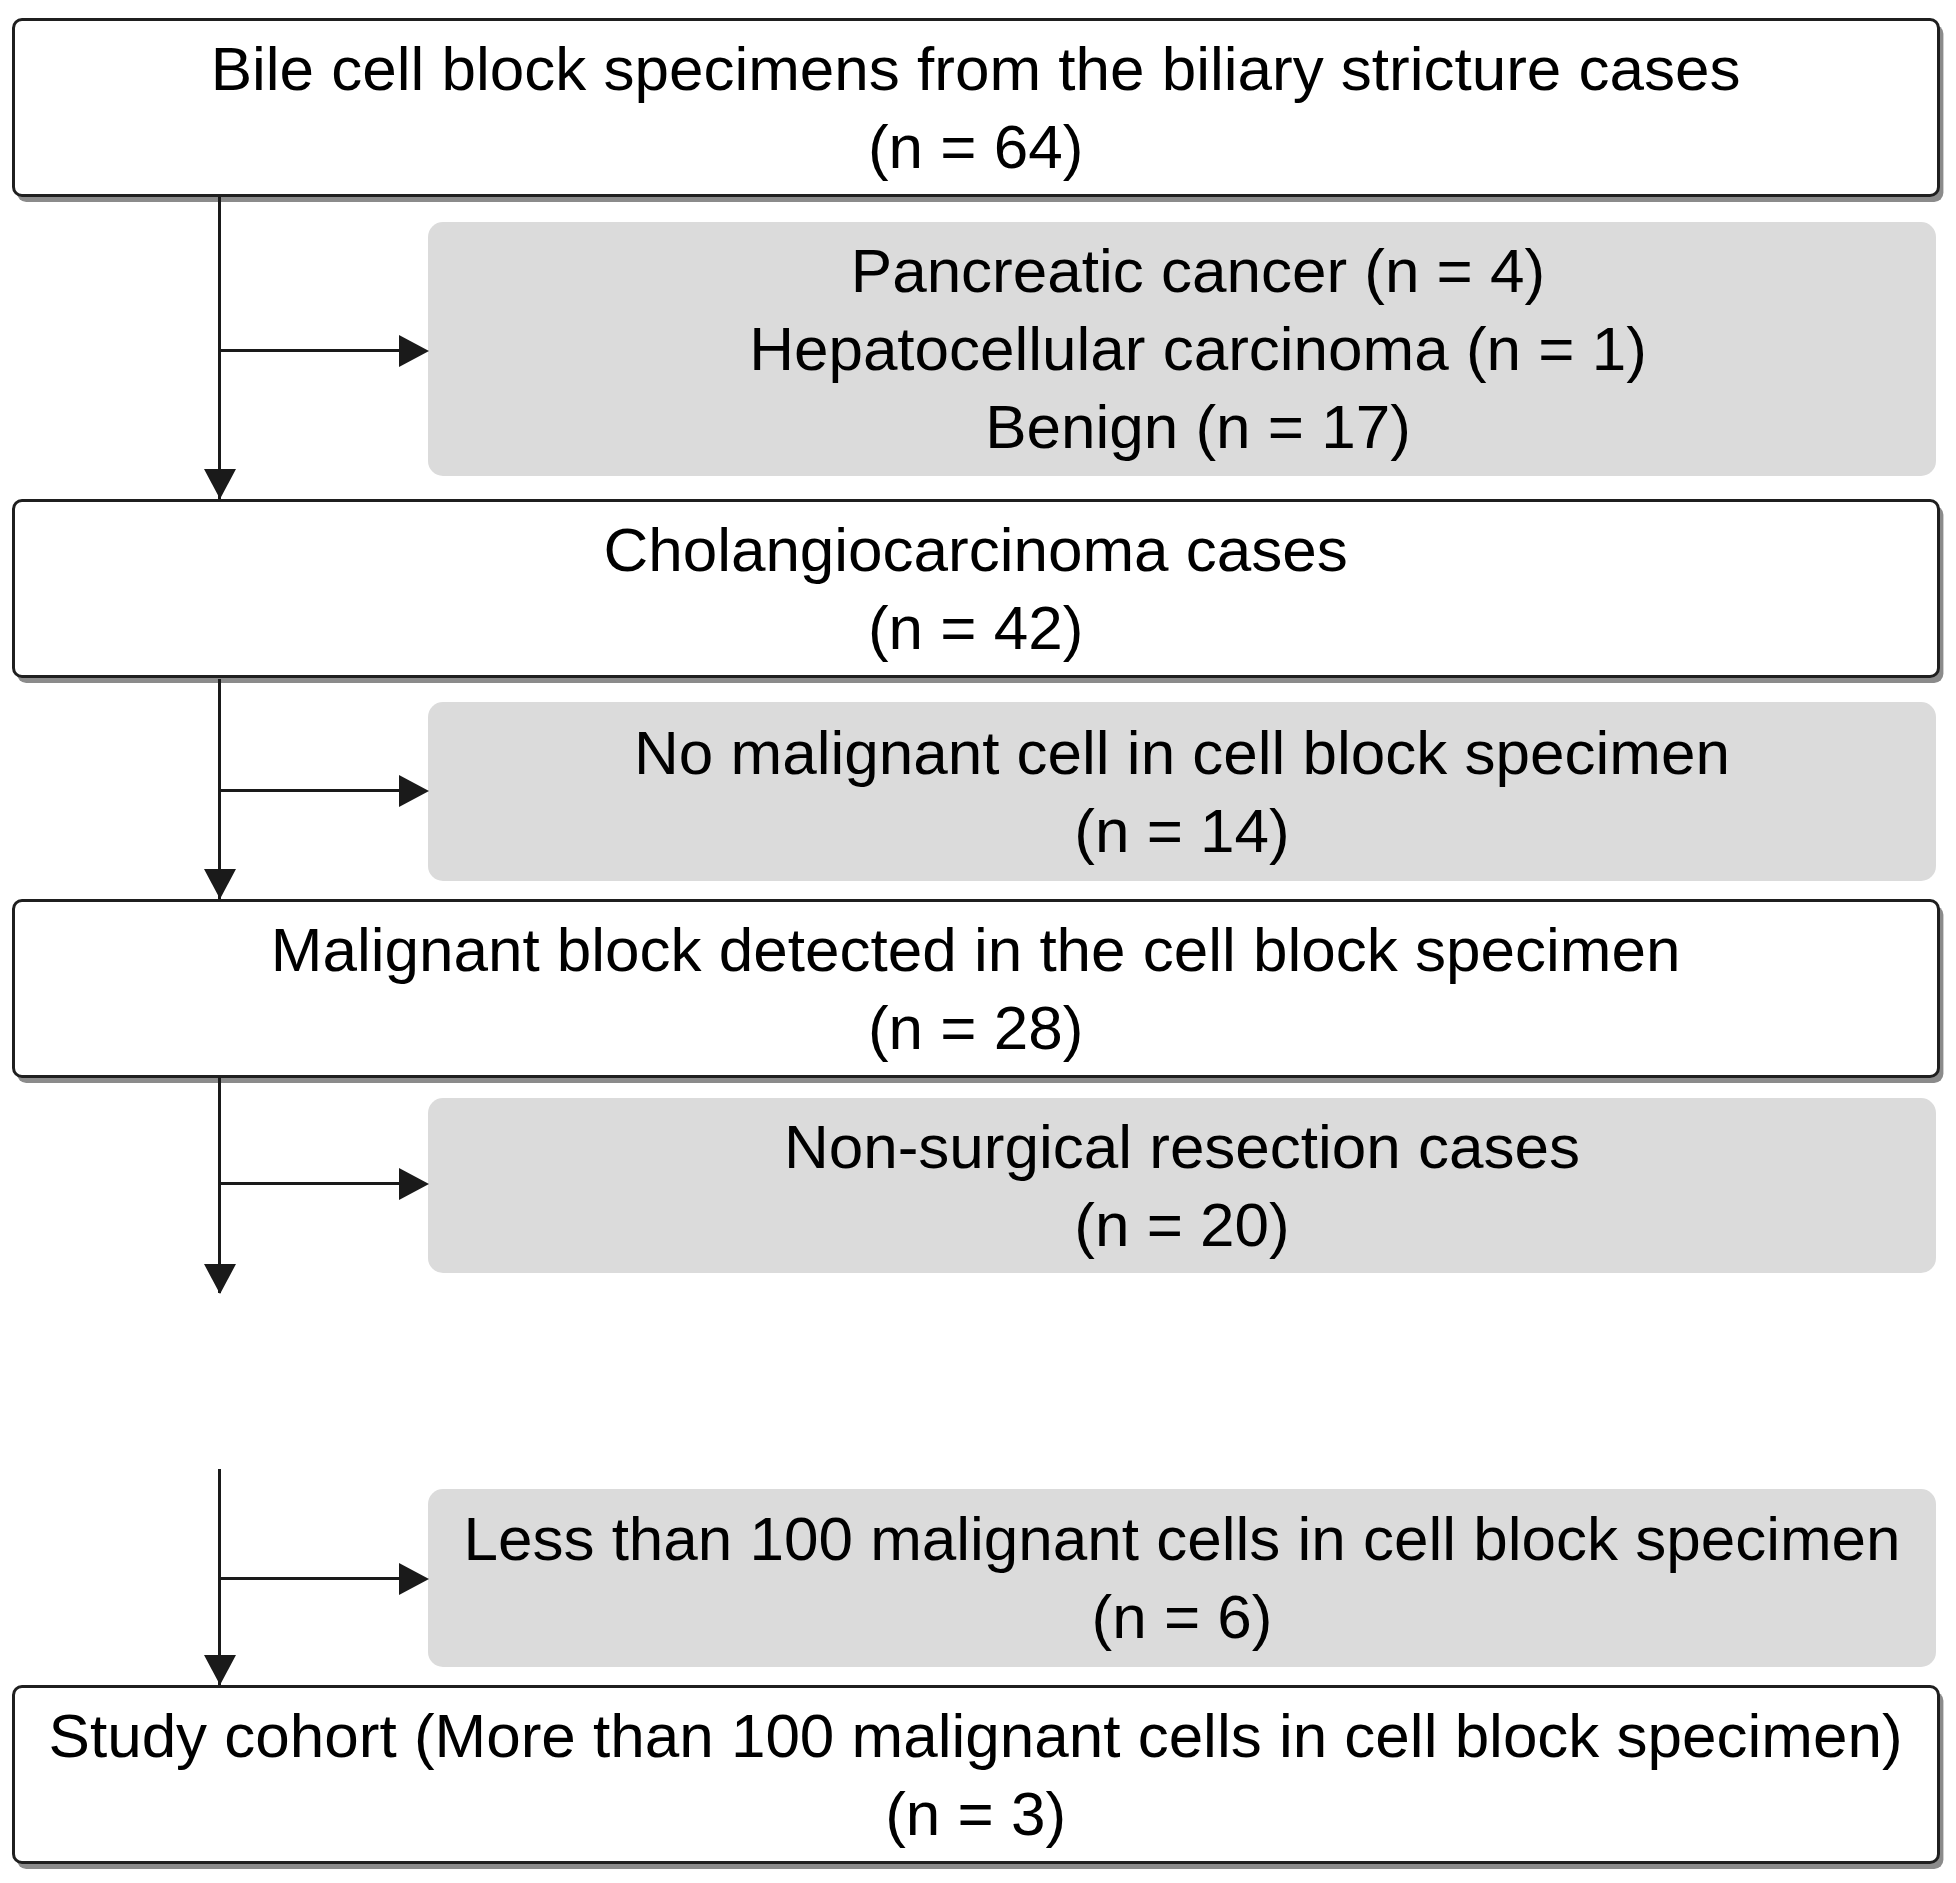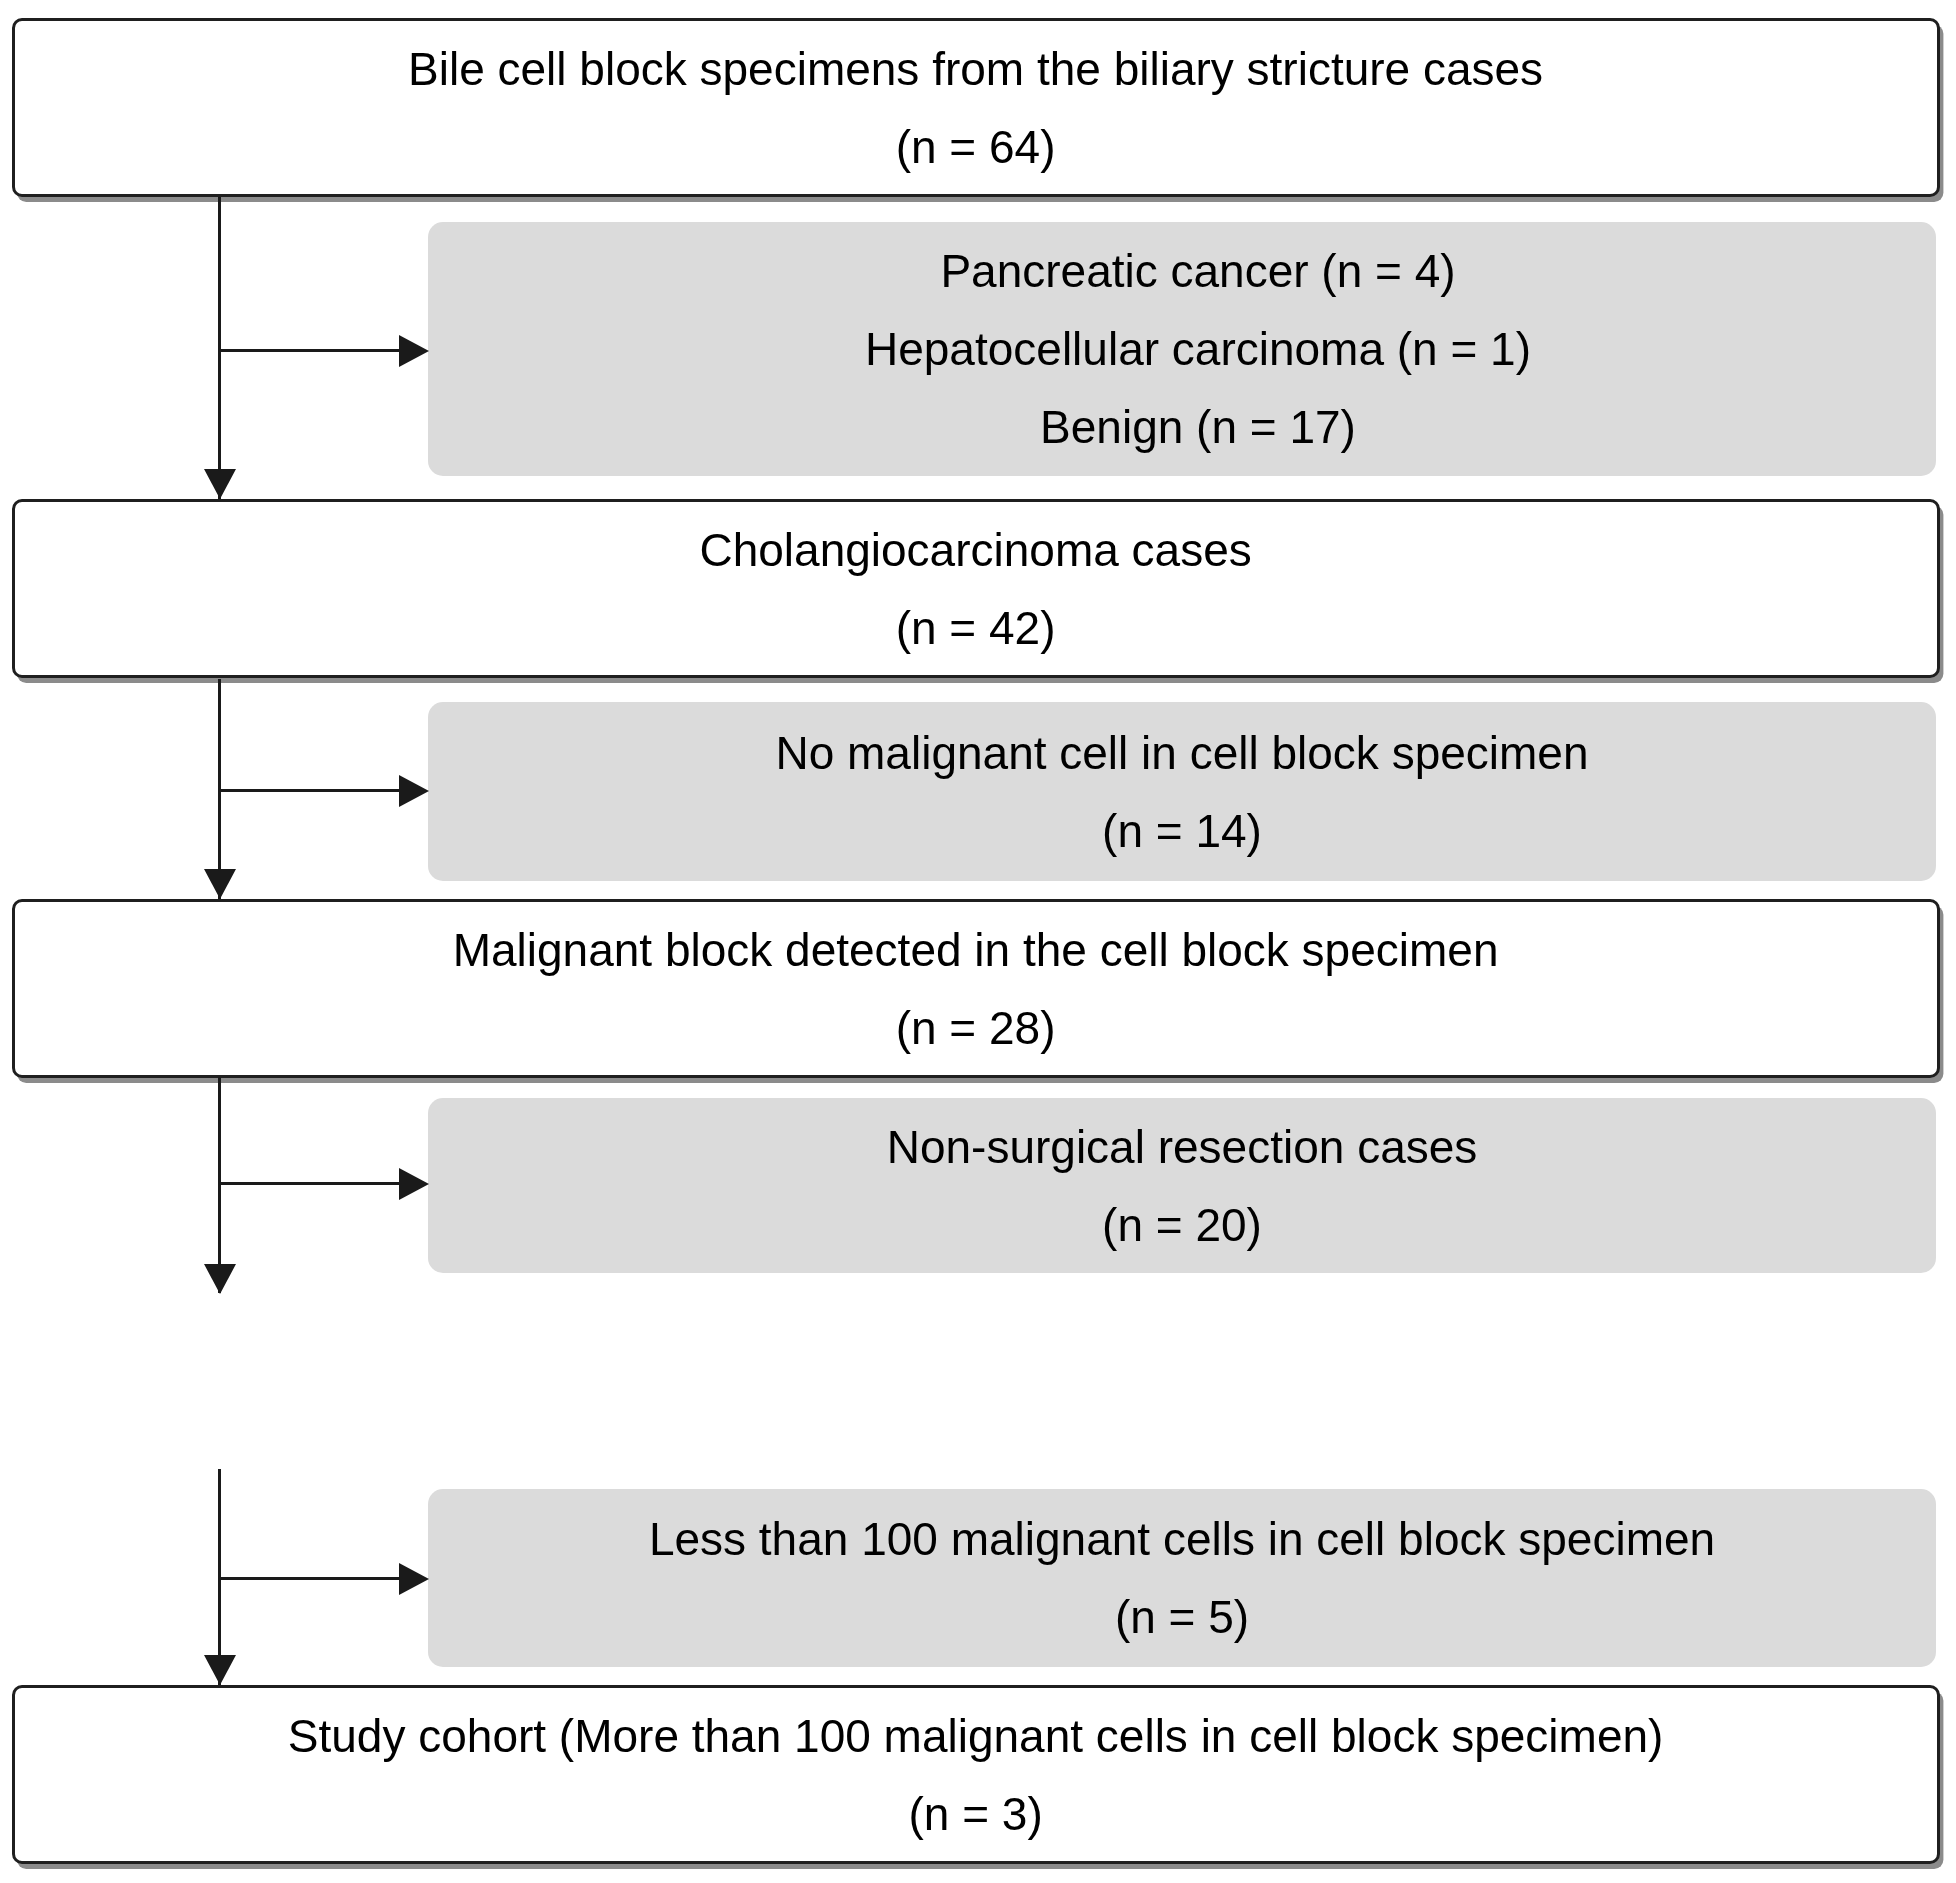--- a/index.html
+++ b/index.html
@@ -16,21 +16,21 @@
     color: #000000;
   }
   .box {
     position: absolute;
     box-sizing: border-box;
     display: flex;
     flex-direction: column;
     justify-content: center;
     align-items: center;
     text-align: center;
-    font-size: 46px;
+    font-size: 62px;
     line-height: 78px;
     white-space: nowrap;
   }
   .main {
     left: 11.6px;
     width: 1928px;
     background: #ffffff;
     border: 3.3px solid #1f1f1f;
     border-radius: 10px;
     box-shadow: 4.2px 5.8px 0 -0.8px #8b8b8b;
@@ -132,21 +132,21 @@
   </div>
 
   <div class="box excl e3">
     <span>Non-surgical resection cases</span>
     <span>(n = 20)</span>
   </div>
 
 
   <div class="box excl e4">
     <span>Less than 100 malignant cells in cell block specimen</span>
-    <span>(n = 5)</span>
+    <span>(n = 6)</span>
   </div>
 
   <div class="box main b5">
     <span>Study cohort (More than 100 malignant cells in cell block specimen)</span>
     <span>(n = 3)</span>
   </div>
 
   <div class="vline v1"></div>
   <div class="vline v2"></div>
   <div class="vline v3"></div>

